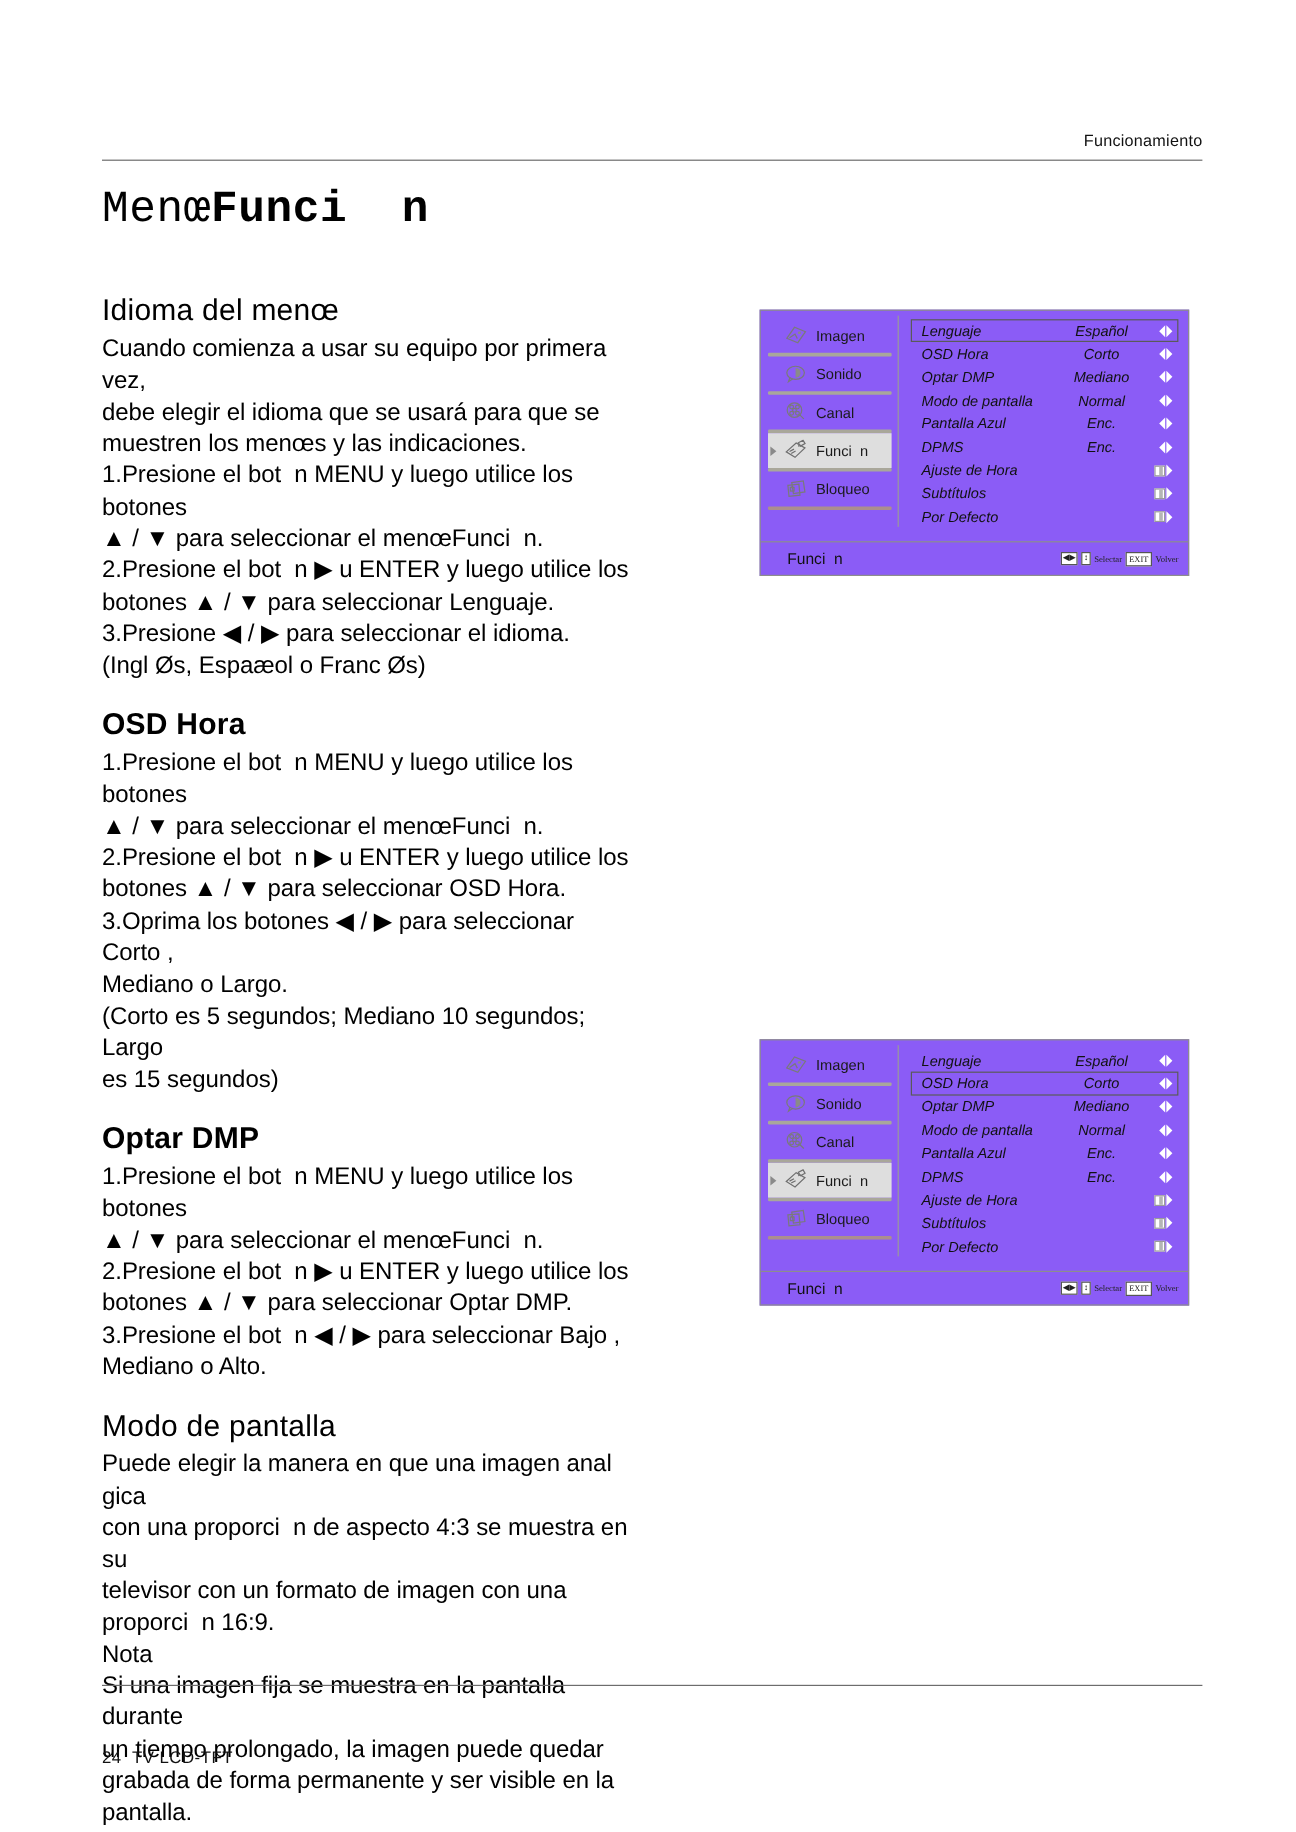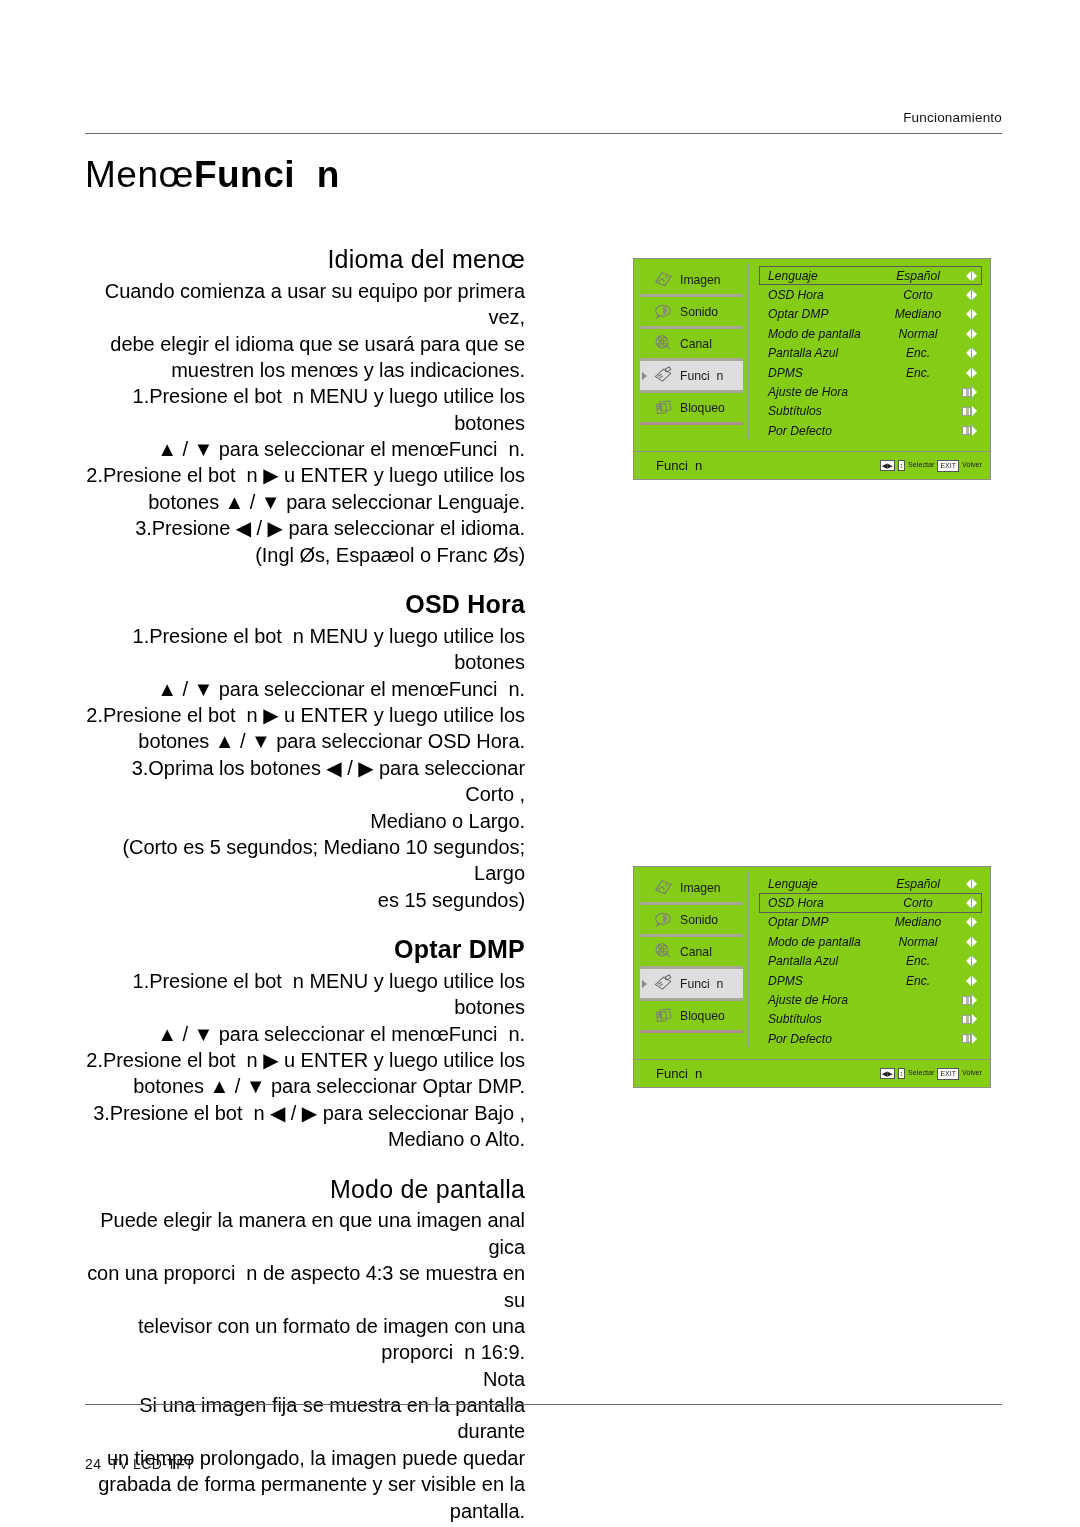--- a/index.html
+++ b/index.html
@@ -46,20 +46,21 @@
   
   .page-title {
     position: absolute;
     left: 85px;
     top: 155px;
     font-size: 37px;
     font-weight: 400;
     letter-spacing: 0.5px;
     white-space: pre;
     line-height: 1.1;
+    font-family: Liberation Mono, monospace;
   }
   .page-title .bold { font-weight: 700; }
 
   
   .left-col {
     position: absolute;
     left: 85px;
     top: 245px;
     width: 440px;
   }
@@ -67,37 +68,37 @@
   h2.sec-title {
     font-size: 25px;
     font-weight: 400;
     margin: 0 0 4px 0;
     letter-spacing: 0.2px;
     line-height: 1.15;
     white-space: pre;
   }
   h2.sec-title.bold { font-weight: 700; }
 
-  .sec-block { margin-bottom: 22px; text-align: right; }
+  .sec-block { margin-bottom: 22px; }
 
   .body-text {
     font-size: 20px;
     line-height: 1.32;
     letter-spacing: -0.05px;
     white-space: pre-wrap;
     margin: 0;
   }
 
   
   .osd {
     position: absolute;
     width: 358px;
     height: 222px;
     border: 1px solid #8d8d8d;
-    background: #84cc16;
+    background: #8b5cf6;
     box-sizing: border-box;
     font-size: 11.7px;
   }
   .osd-1 { left: 633px; top: 258px; }
   .osd-2 { left: 633px; top: 866px; }
 
   .osd-body {
     position: relative;
     height: 182px;
     display: flex;
@@ -260,25 +261,26 @@
     padding: 0 8px 0 22px;
     box-sizing: border-box;
   }
   .osd-footer-title {
     font-size: 13px;
     color: #111;
     white-space: pre;
   }
   .osd-hint {
     display: flex;
-    align-items: flex-start;
+    align-items: center;
     gap: 3px;
     font-size: 7.2px;
     color: #222;
     transform: scale(1);
+    font-family: Liberation Serif, serif;
   }
   .key-box {
     border: 1px solid #555;
     padding: 0 2px;
     line-height: 10px;
     font-size: 7px;
     background: #fff;
     display: inline-block;
   }
   .key-glyph {

